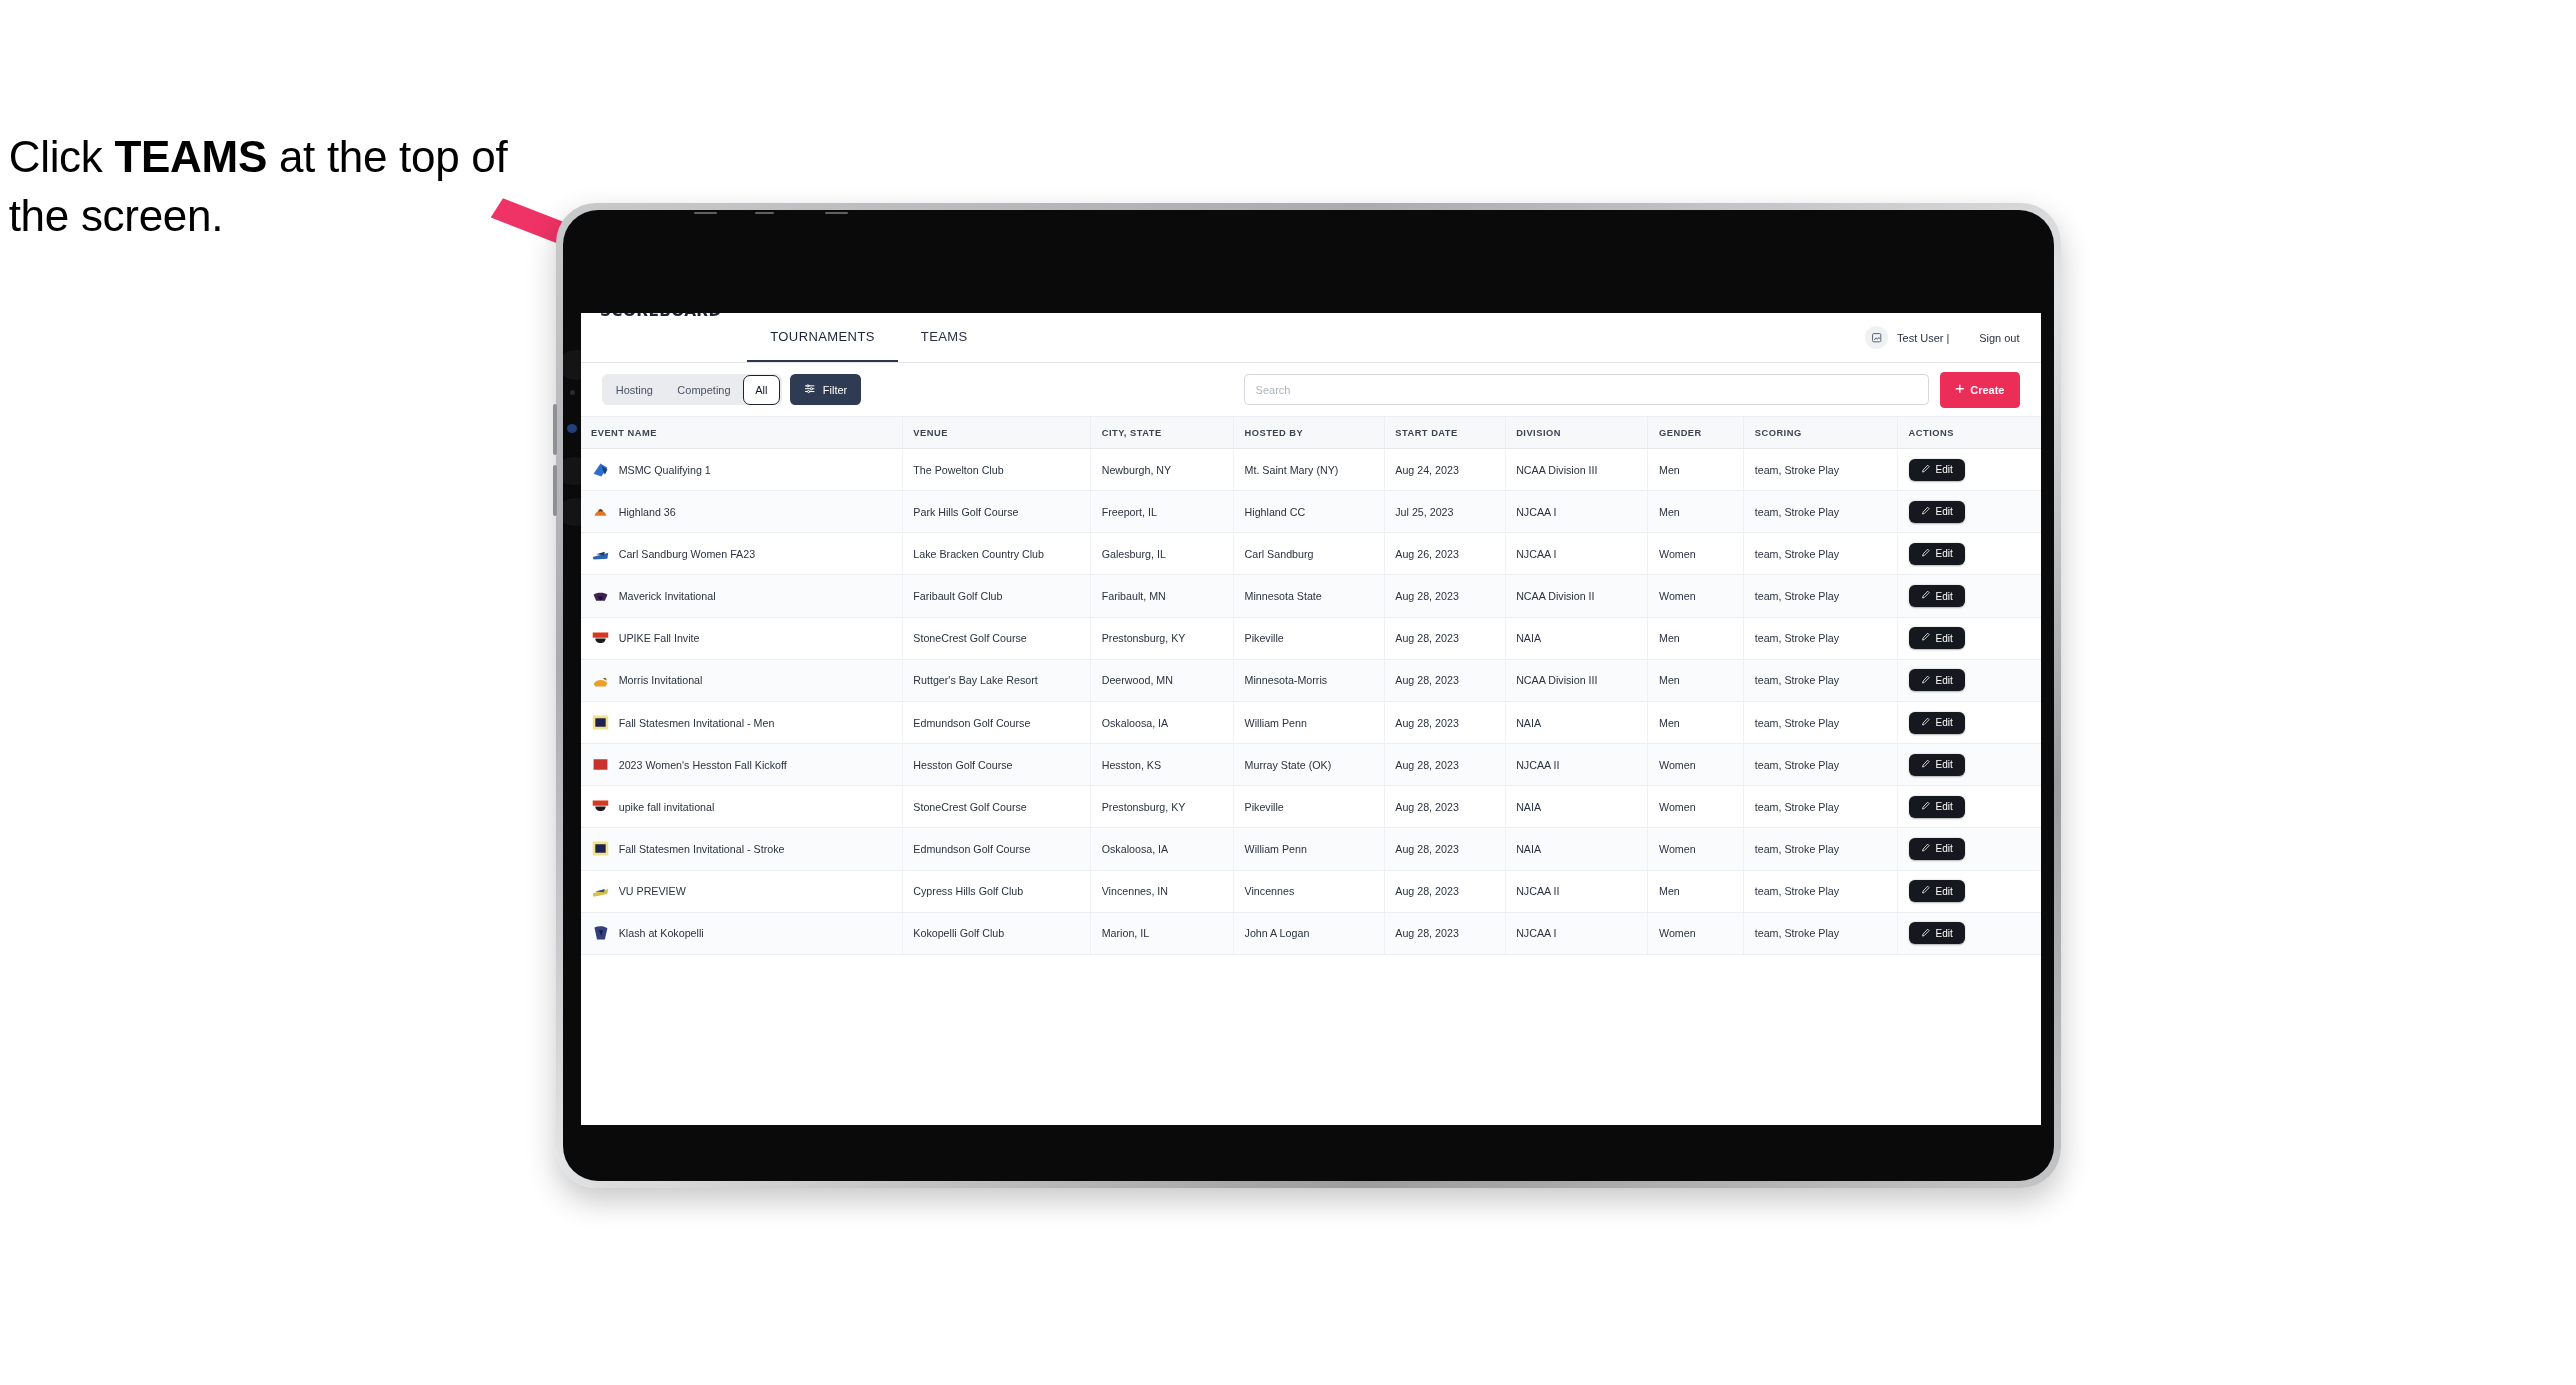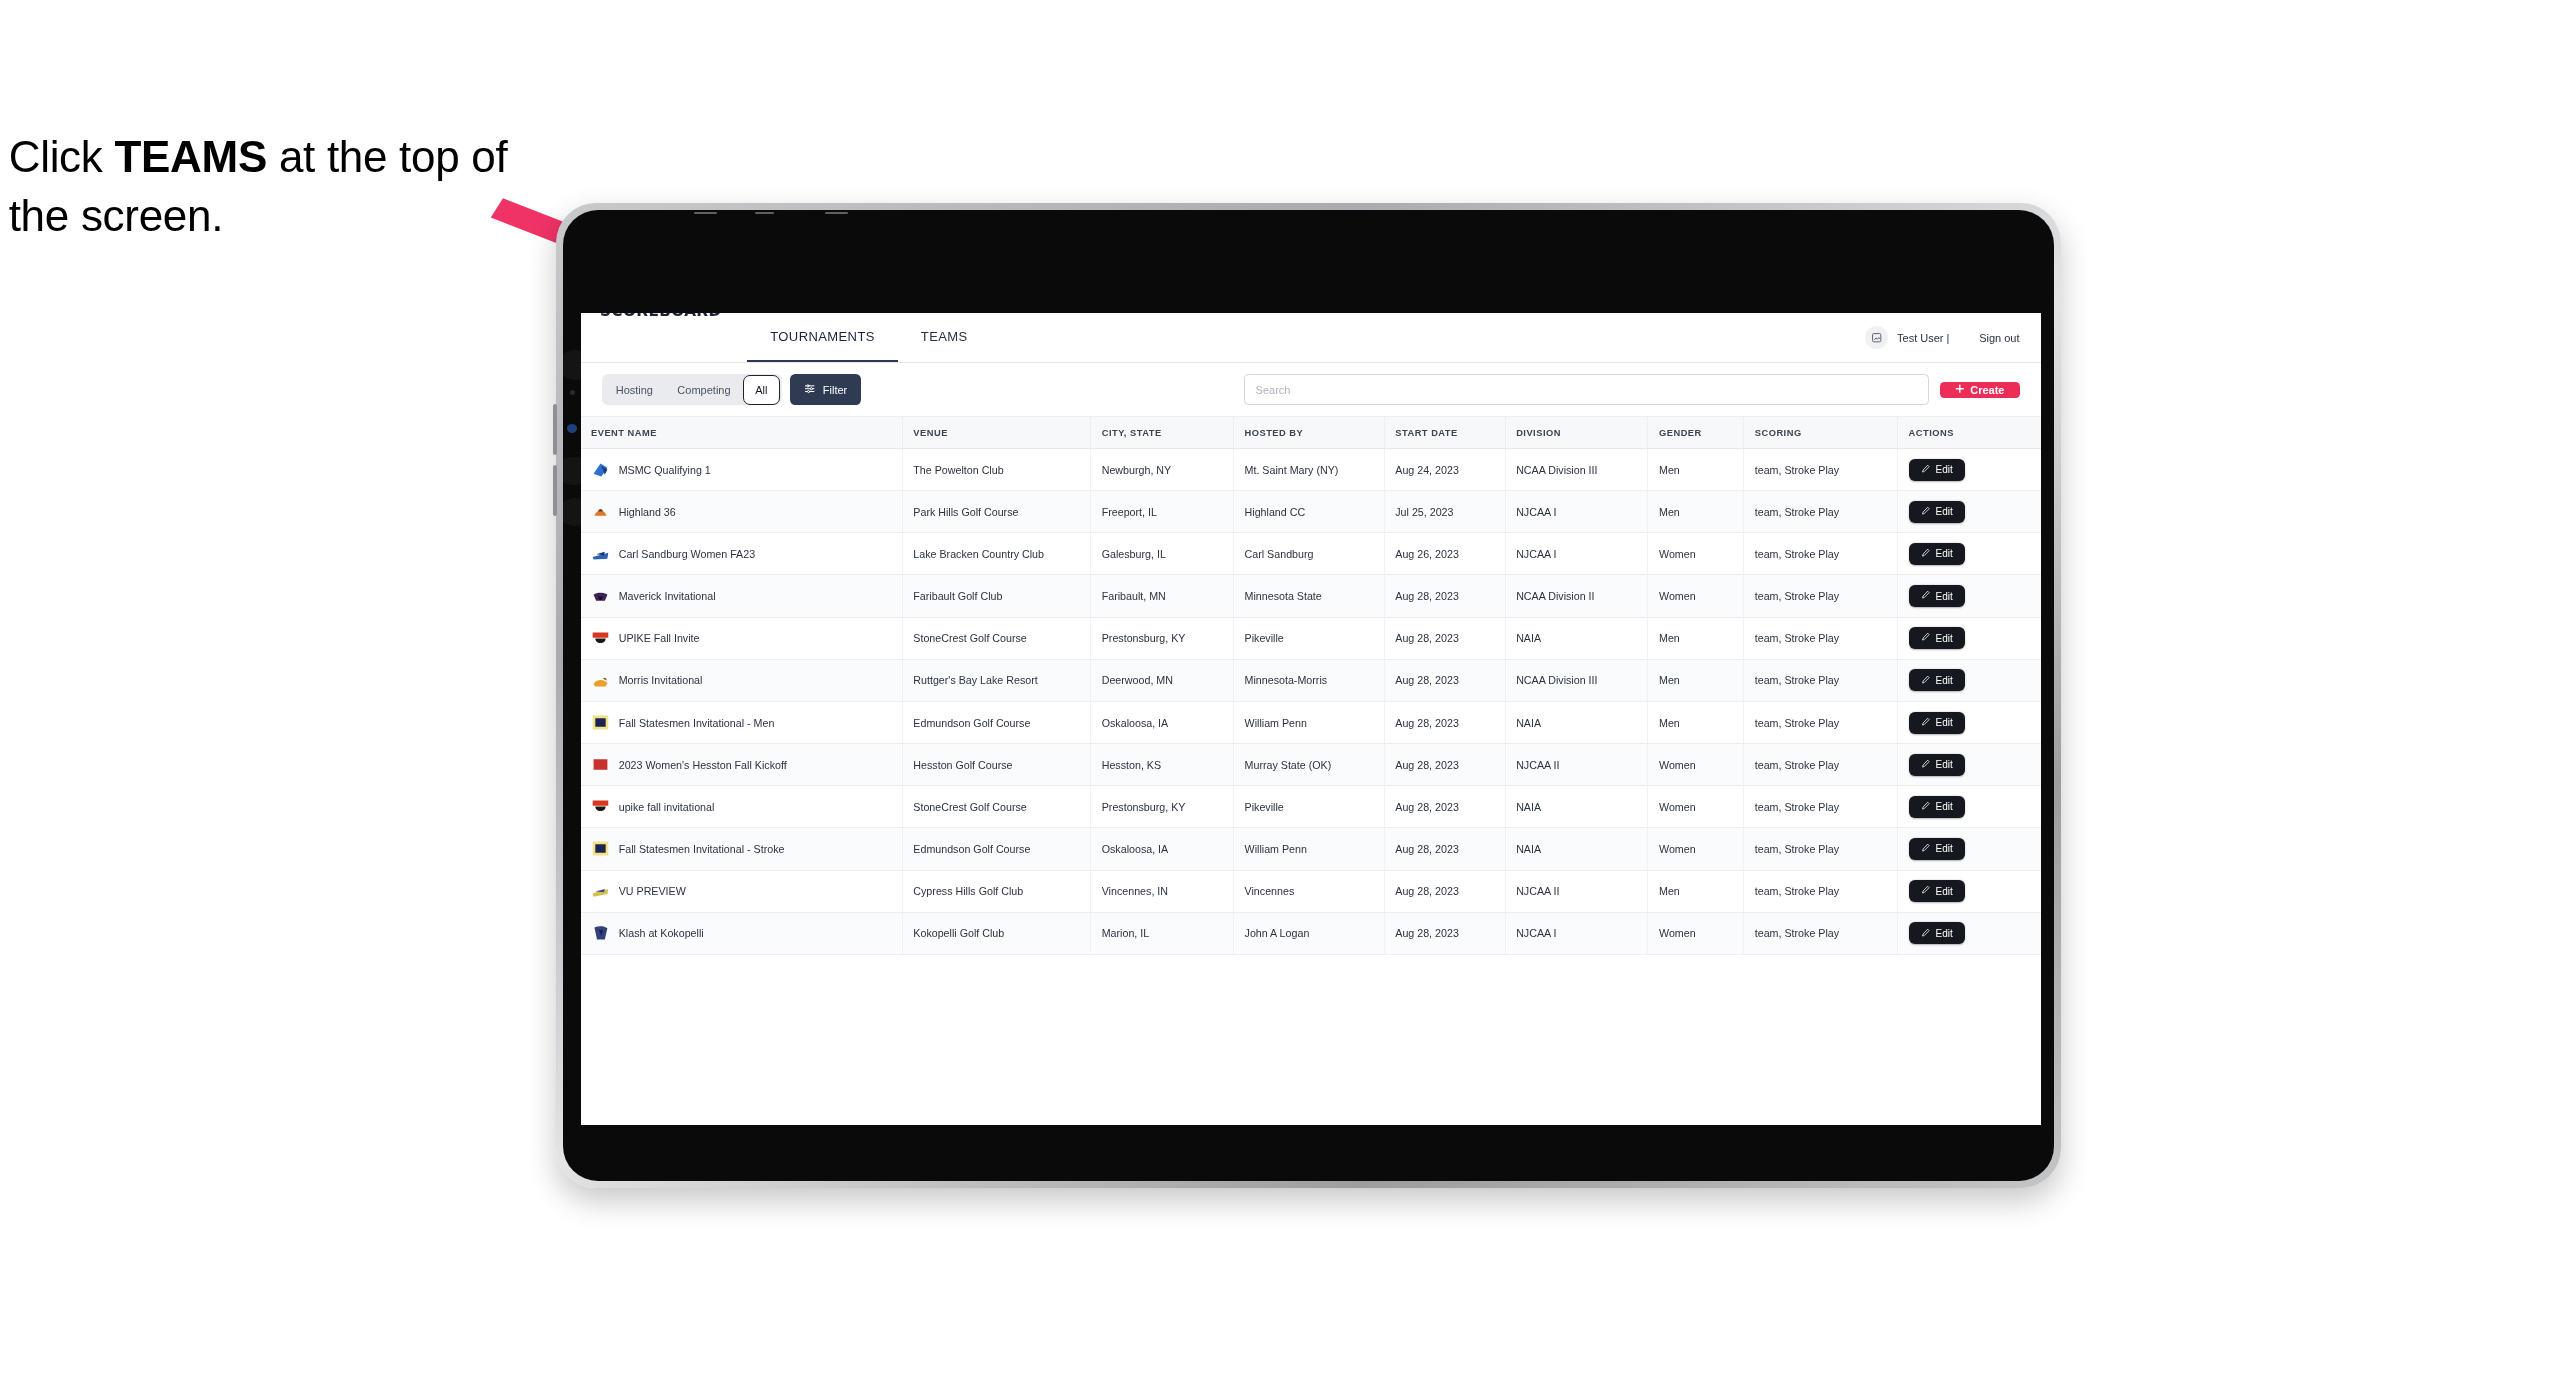--- a/index.html
+++ b/index.html
@@ -191,21 +191,21 @@
     border-radius: 4.4px;
     padding: 0 10.5px;
     font-size: 11px;
     color: #2a3142;
     box-sizing: border-box;
     background: #fff;
     font-family: "Liberation Sans", sans-serif;
   }
   #search-input::placeholder { color: #aeb3bc; }
   #create-btn {
-    height: 16px;
+    height: 36px;
     background: #ec2d57;
     color: #ffffff;
     border: none; border-radius: 4.4px;
     font-size: 11px; font-weight: 600;
     padding: 0 15px;
     display: flex; align-items: center; gap: 6.1px;
     cursor: pointer;
     font-family: "Liberation Sans", sans-serif;
   }
 

